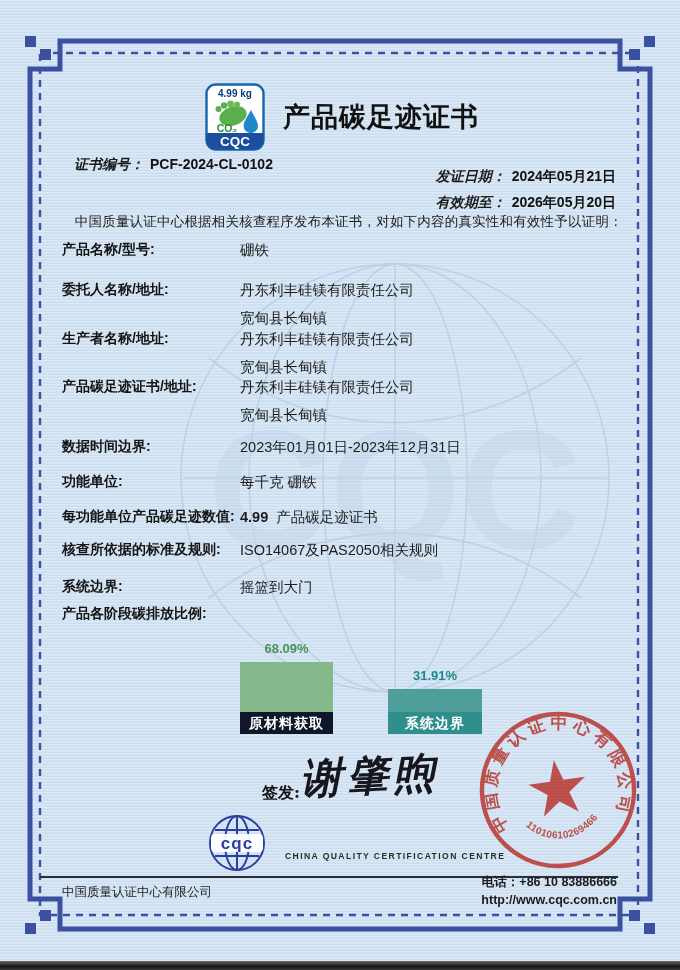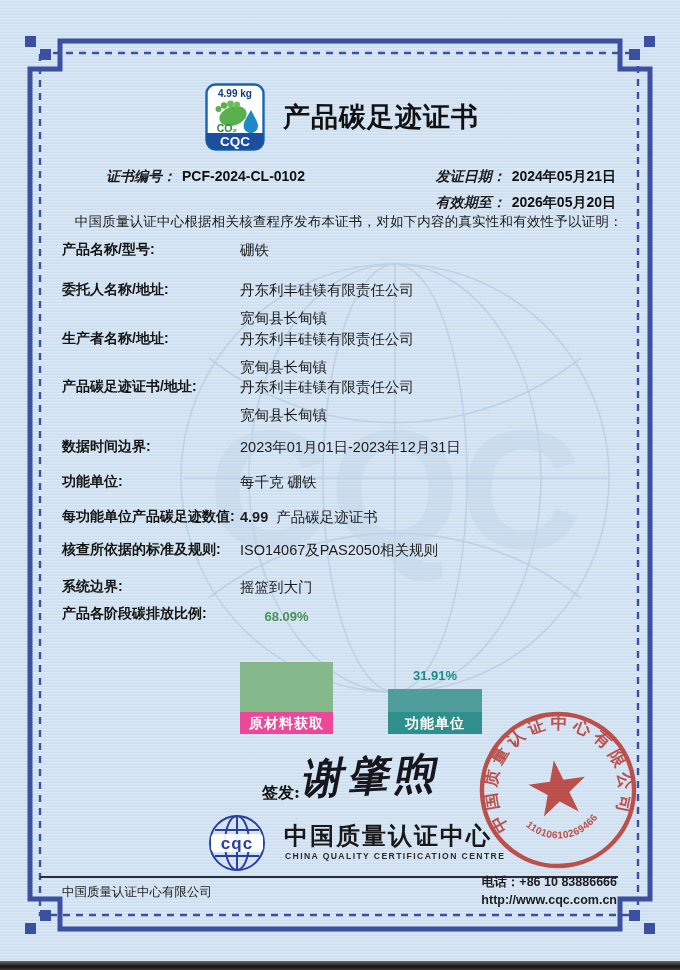--- a/index.html
+++ b/index.html
@@ -16,21 +16,21 @@
   .border-svg{left:0;top:0;pointer-events:none;}
 
   
   .watermark{left:165px;top:248px;opacity:.5;pointer-events:none;}
 
   
   .logo-badge{left:205px;top:83px;}
   .page-title{left:283px;top:99px;font-size:27px;font-weight:bold;color:#111;
               letter-spacing:1px;text-align:right;}
 
-  .meta-left{left:74px;top:168px;font-size:14px;color:#111;white-space:nowrap;margin-left:32px;}
+  .meta-left{left:74px;top:156px;font-size:14px;color:#111;white-space:nowrap;}
   .meta-right{right:64px;top:168px;font-size:14px;color:#111;text-align:left;}
   .meta-row{margin-bottom:8px;white-space:nowrap;margin-left:17px;}
   .meta-label{font-family:"DejaVu Serif","Liberation Serif",serif;font-style:italic;
               font-weight:600;color:#1a1a1a;margin-right:6px;}
   .meta-value{font-weight:600;color:#111;}
 
   .intro{left:62px;top:213px;width:566px;font-size:13.5px;color:#1a1a1a;
          text-indent:.95em;white-space:nowrap;letter-spacing:.2px;}
 
   
@@ -39,21 +39,21 @@
                font-weight:bold;color:#141414;}
   .field-value{position:absolute;left:178px;top:0;width:378px;font-size:14.5px;
                color:#1c1c1c;}
   .field-value .line{display:block;margin-bottom:9px;}
   .bold-num{font-weight:bold;margin-right:8px;}
 
   
   .chart{left:0;top:624px;width:680px;height:110px;}
   .bar-group{position:absolute;bottom:0;display:flex;flex-direction:column;
              align-items:center;justify-content:flex-end;}
-  .bar-group.g0{left:240px;width:93px;gap:32px;}
+  .bar-group.g0{left:240px;width:93px;}
   .bar-group.g1{left:388px;width:94px;justify-content:flex-end;}
   .bar-pct{font-size:13px;font-weight:bold;margin-bottom:6px;}
   .bar{position:relative;width:100%;}
   .bar-band{position:absolute;left:0;right:0;bottom:0;height:22px;line-height:22px;
             text-align:center;color:#fff;font-size:14px;font-weight:bold;
             letter-spacing:1px;}
 
   
   .sign-label{left:262px;top:783px;font-size:16px;color:#141414;
               font-family:"DejaVu Serif","Liberation Serif",serif;font-weight:700;}
@@ -204,46 +204,45 @@
       </span>
   </div>
   <div class="field-row" style="top:605px">
     <span class="field-label" style="width:260px">产品各阶段碳排放比例:</span>
   </div>
 
   <div class="abs chart">
     <div class="bar-group g0">
       <div class="bar-pct" style="color: rgb(74, 146, 87);">68.09%</div>
       <div class="bar" style="height: 72px; background: rgb(133, 184, 139);">
-        <div class="bar-band" style="background: #ec4899;">原材料获取</div>
+        <div class="bar-band" style="background: #0f172a;">原材料获取</div>
       </div>
     </div>
     <div class="bar-group g1">
       <div class="bar-pct" style="color: rgb(31, 138, 140);">31.91%</div>
       <div class="bar" style="height: 45px; background: rgb(79, 158, 155);">
-        <div class="bar-band" style="background: rgb(47, 143, 140);">功能单位</div>
+        <div class="bar-band" style="background: rgb(47, 143, 140);">系统边界</div>
       </div>
     </div>
   </div>
 
   <div class="abs sign-label">签发:</div>
   <div class="abs sign-name">谢肇煦</div>
 
   <svg class="abs brand-globe" width="62" height="62" viewBox="0 0 62 62">
     <g fill="none" stroke="#2a3f9e" stroke-width="2">
       <circle cx="31" cy="31" r="27"></circle>
       <ellipse cx="31" cy="31" rx="12" ry="27"></ellipse>
       <line x1="31" y1="4" x2="31" y2="58"></line>
       <line x1="9" y1="18" x2="53" y2="18"></line>
       <line x1="9" y1="44" x2="53" y2="44"></line>
     </g>
     <rect x="5" y="22" width="52" height="18" rx="4" fill="#ffffff" opacity="0.92"></rect>
     <text x="31" y="37" text-anchor="middle" font-size="17" font-weight="bold" fill="#2a3f9e" letter-spacing="1" font-family="Liberation Sans, sans-serif">cqc</text>
   </svg>
-  <div class="abs brand-cn">中国质量认证中心</div>
   <div class="abs brand-en">CHINA QUALITY CERTIFICATION CENTRE</div>
 
   <svg class="abs stamp" width="164" height="164" viewBox="0 0 164 164">
     <circle cx="82" cy="82" r="76" fill="none" stroke="#de4237" stroke-width="4.5"></circle>
     <polygon points="82,52 88.8,72.7 110.5,72.7 92.9,85.6 99.6,106.3 82,93.5 64.4,106.3 71.1,85.6 53.5,72.7 75.2,72.7" fill="#de4237"></polygon>
     <defs>
       <path id="ringPath" d="M 28 113 A 62 62 0 1 1 136 113" fill="none"></path>
       <path id="numPath" d="M 45 113 A 48 48 0 0 0 119 113" fill="none"></path>
     </defs>
     <text font-size="17" font-weight="bold" fill="#de4237" font-family="Liberation Sans, sans-serif">

